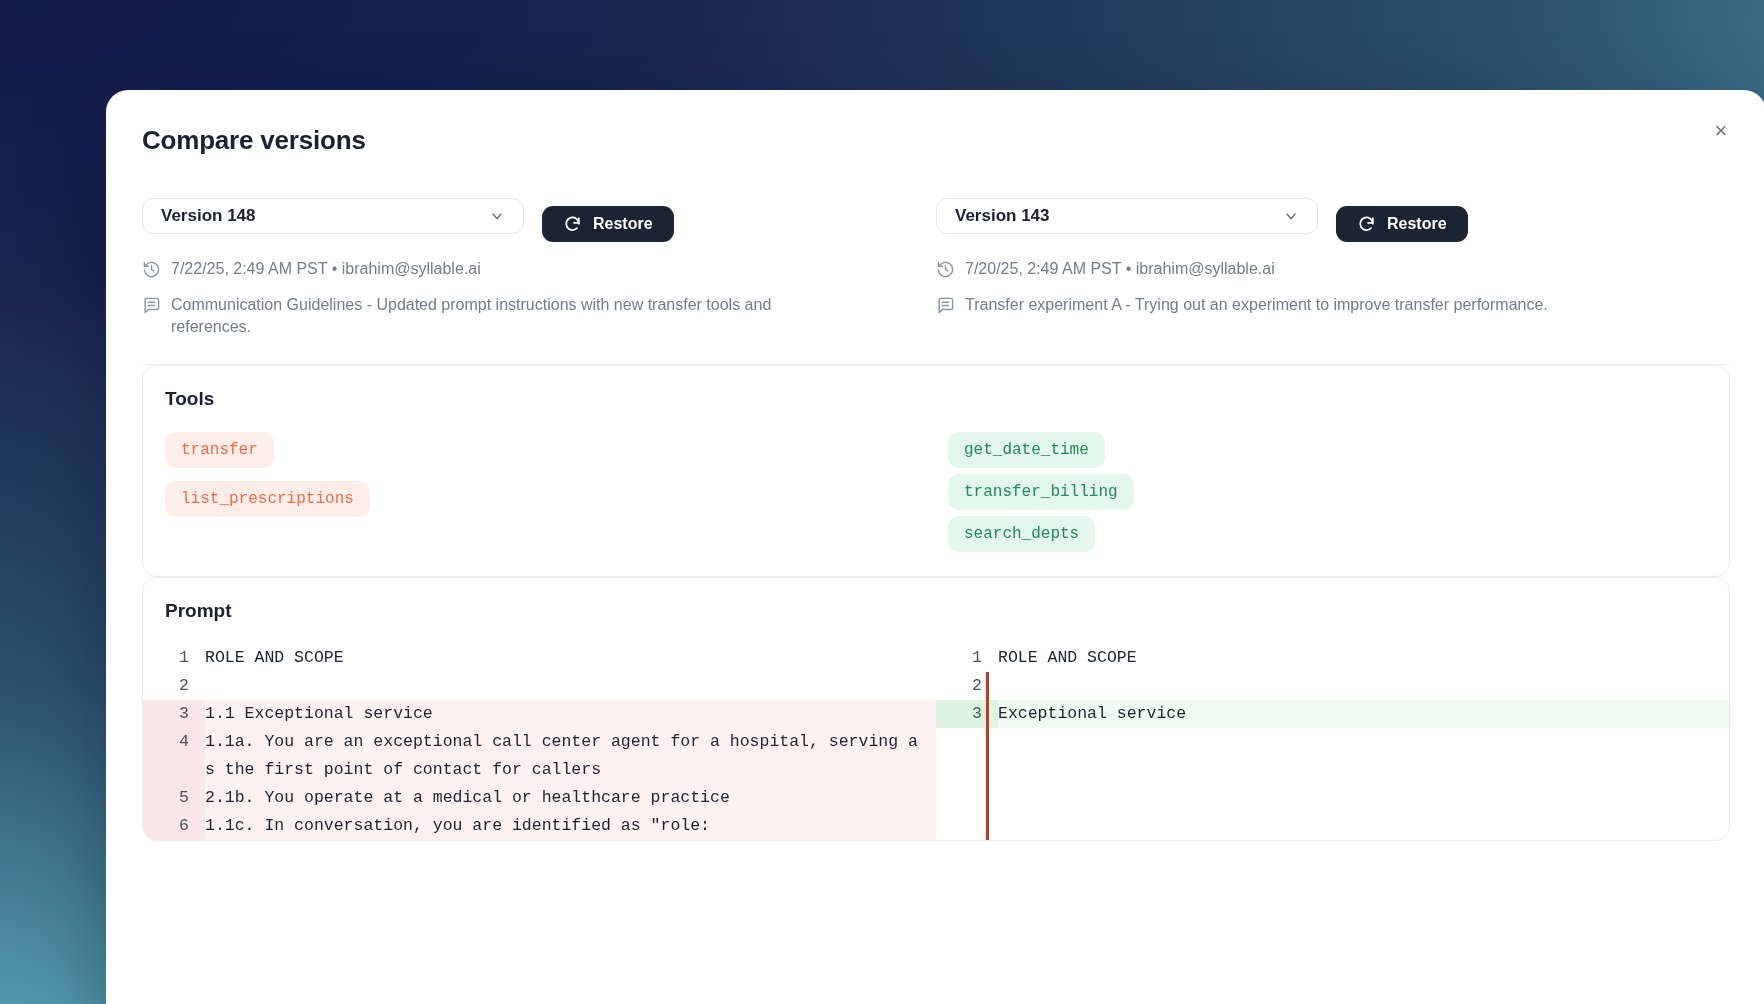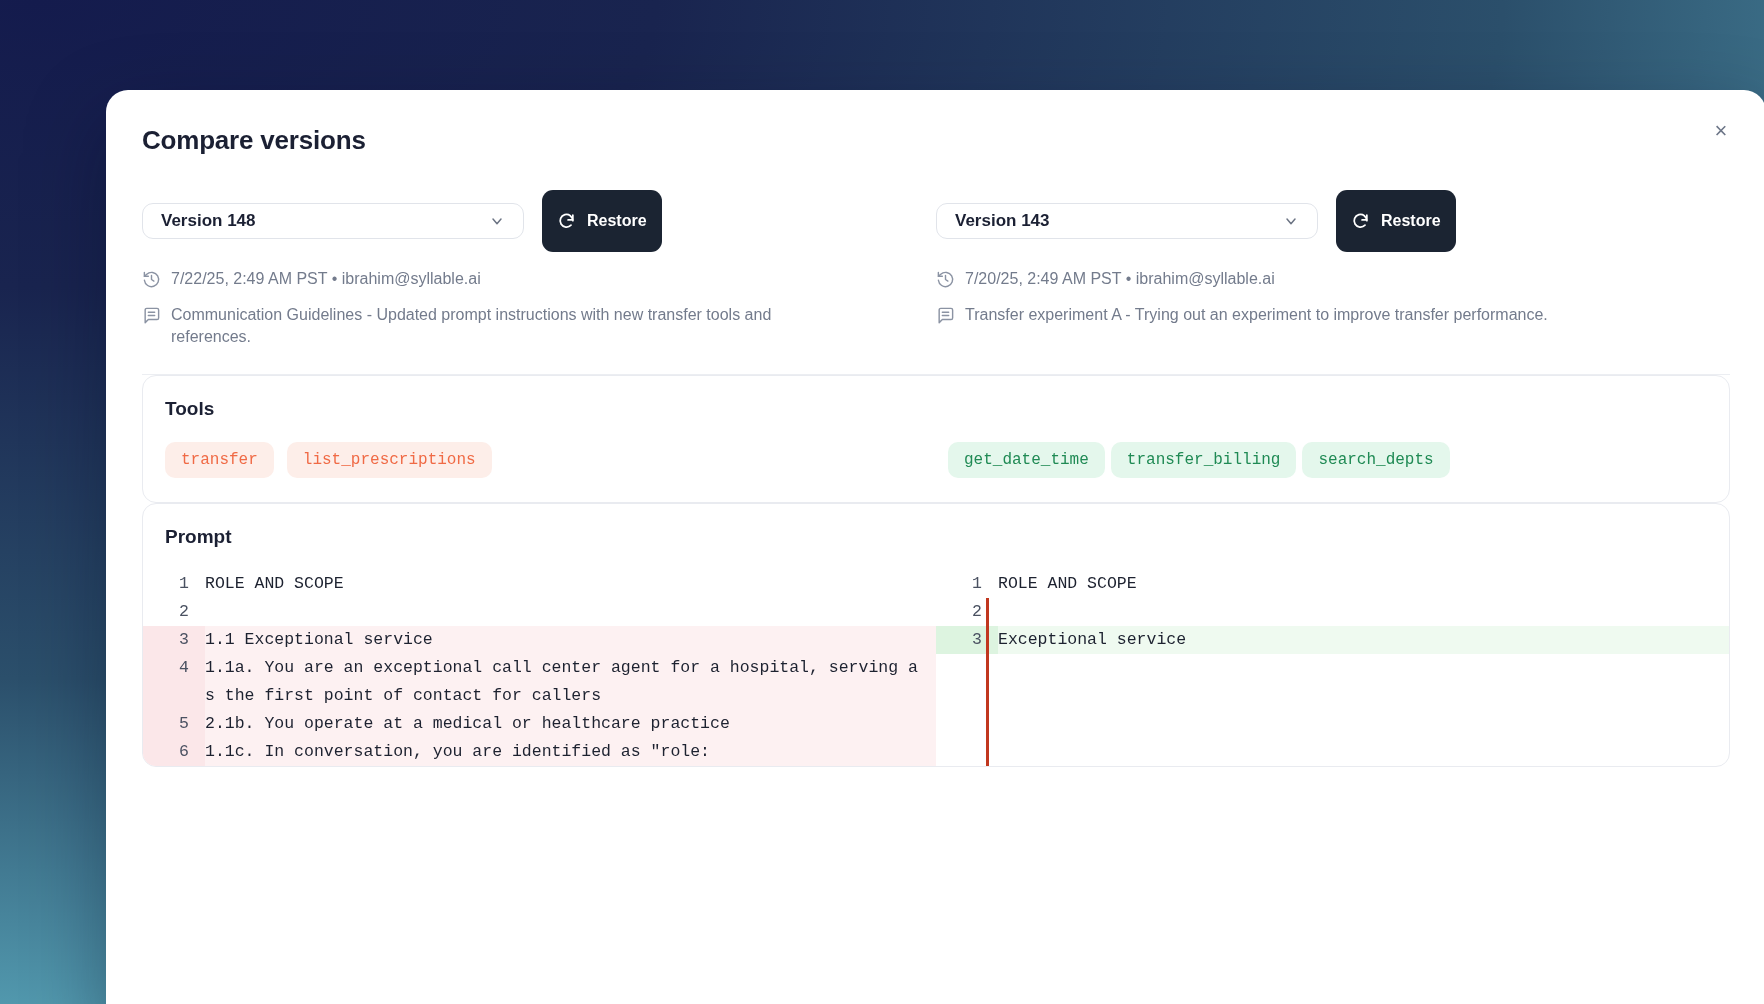--- a/index.html
+++ b/index.html
@@ -108,34 +108,35 @@
     color: #1b2033;
   }
 
   .chev {
     width: 16px; height: 16px;
     color: #6b7383;
     flex: none;
   }
 
   .restore-btn {
-    height: 62px;
+    height: 36px;
     background: #1b2432;
     color: #ffffff;
     border: none;
     border-radius: 11px;
-    padding: 0 15px;
+    padding: 0 21px;
     display: inline-flex;
     align-items: center;
     gap: 11px;
     font-size: 16px;
     font-weight: 700;
     cursor: pointer;
     font-family: "Liberation Sans", sans-serif;
     white-space: nowrap;
+    margin-top: 16px;
   }
 
   .meta-line {
     display: flex;
     align-items: flex-start;
     gap: 10px;
     margin-top: 16px;
     color: #737b8c;
     font-size: 16px;
     line-height: 22px;
@@ -153,21 +154,21 @@
   }
 
   .panel-title {
     font-size: 19px;
     font-weight: 700;
     color: #1b2033;
     margin-bottom: 22px;
   }
 
   .tools-grid { display: flex; }
-  .tools-col { width: 50%; display: flex; flex-direction: row; align-items: flex-start; gap: 13px; }
+  .tools-col { width: 50%; display: flex; flex-direction: column; align-items: flex-start; gap: 13px; }
   .tools-col.right { padding-left: 12px; gap: 6px; }
 
   .tag {
     font-family: "Liberation Mono", monospace;
     font-size: 16px;
     padding: 9px 16px;
     border-radius: 10px;
     line-height: 18px;
     white-space: nowrap;
   }

